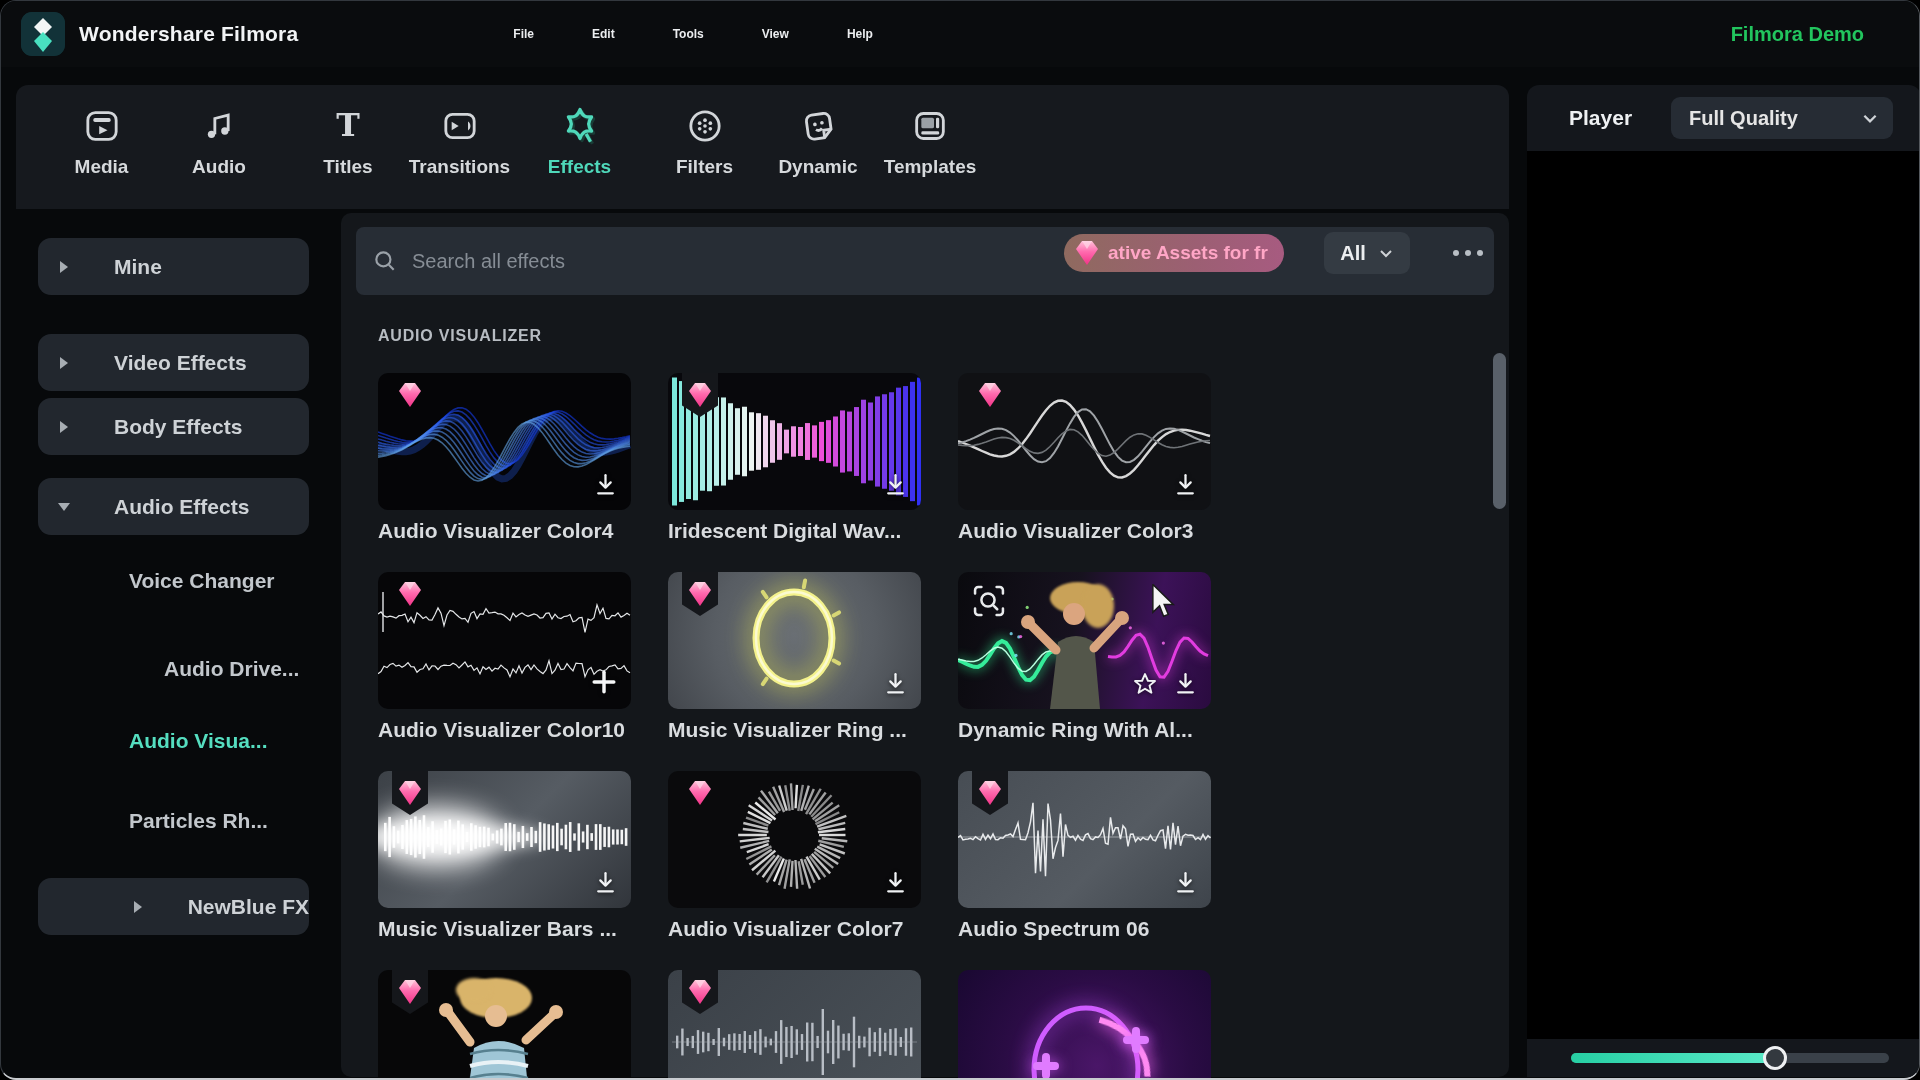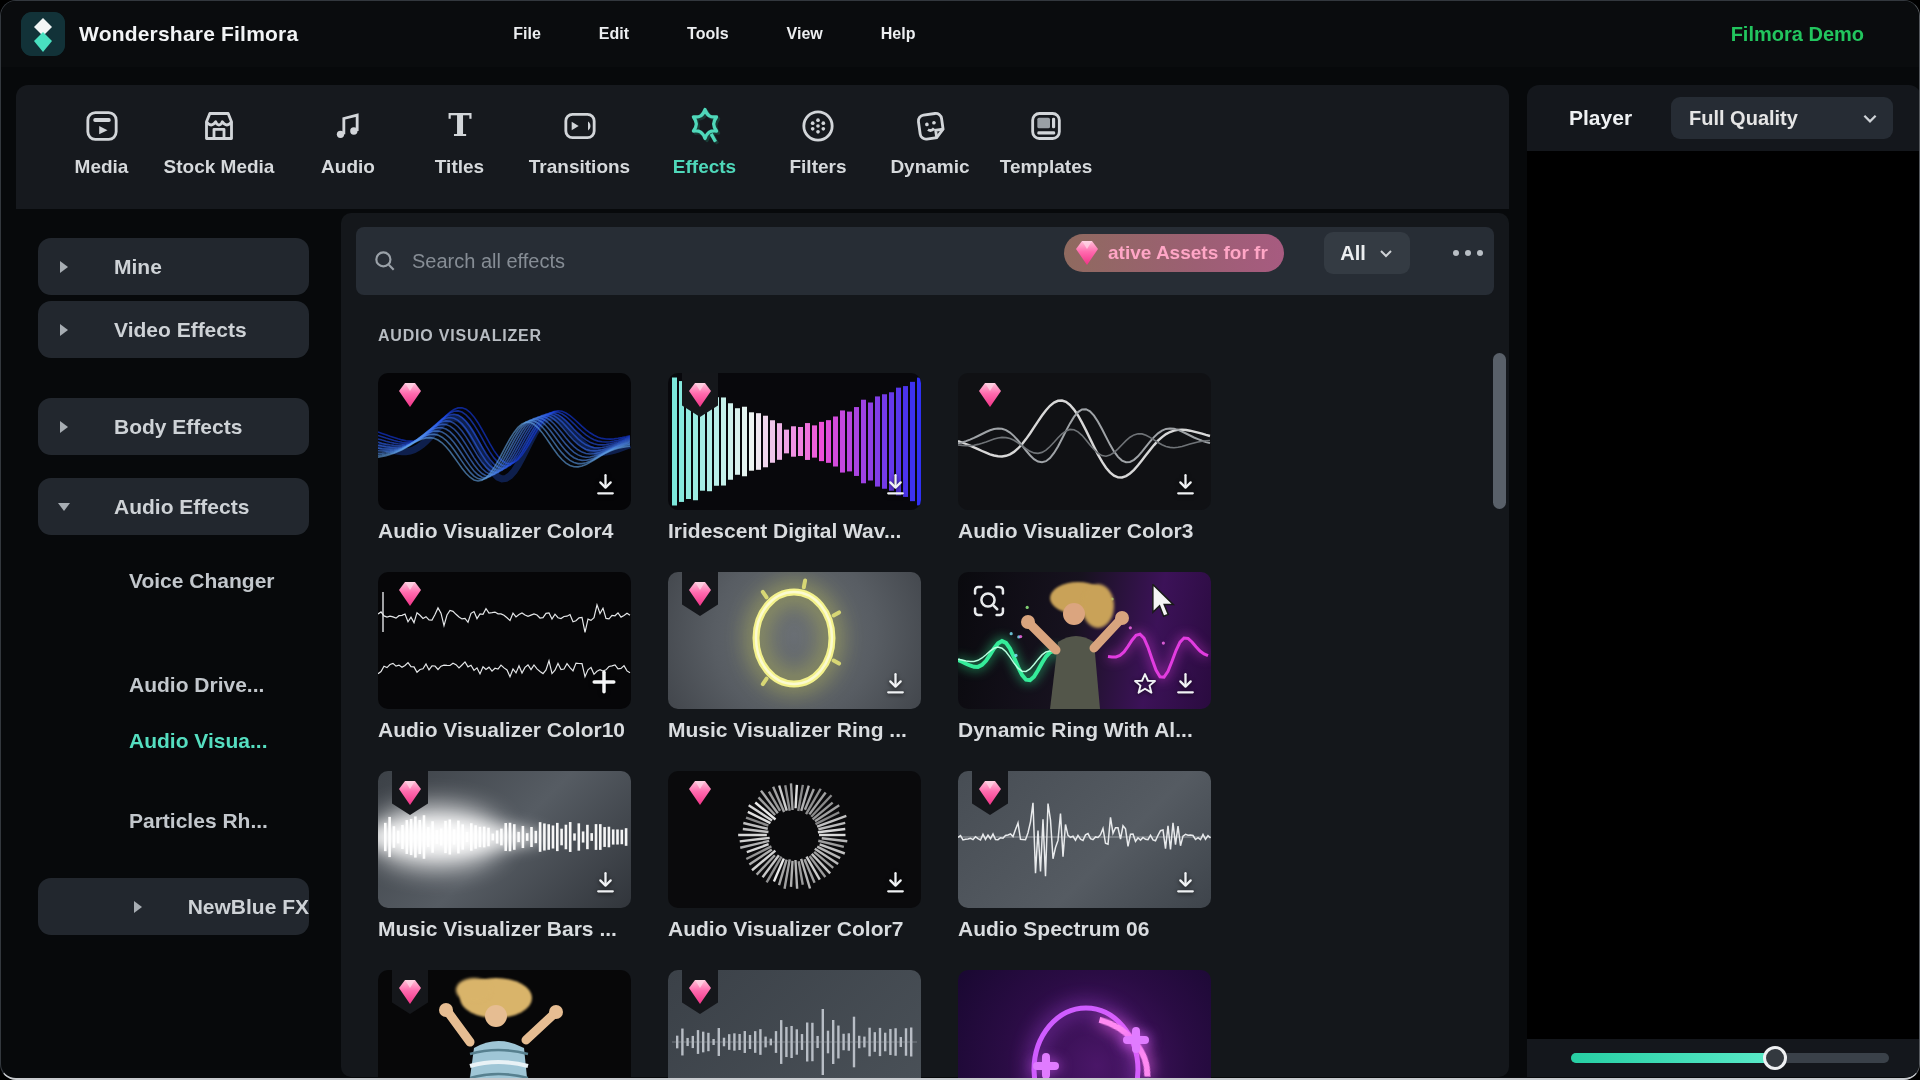--- a/index.html
+++ b/index.html
@@ -5,21 +5,21 @@
   html,body{width:1920px;height:1080px;margin:0;background:#000;overflow:hidden;
     font-family:"Liberation Sans",sans-serif;-webkit-font-smoothing:antialiased;}
   .window{position:absolute;inset:0;background:#07090b;border-radius:16px;overflow:hidden;
     border:1px solid #33383e;border-bottom:2px solid #c9ccd0;border-right-color:#55595e;}
   
   .topbar{position:absolute;left:0;top:0;width:100%;height:66px;background:#0a0c0e;display:flex;align-items:center;}
   .logo{width:44px;height:44px;border-radius:11px;margin-left:20px;position:relative;flex:0 0 auto;
     background:linear-gradient(135deg,#11343a,#0e2f33);display:flex;align-items:center;justify-content:center;overflow:hidden;}
   .apptitle{color:#f2f4f6;font-size:21px;font-weight:700;margin-left:14px;letter-spacing:.2px;}
   .menus{display:flex;gap:58px;margin-left:215px;}
-  .menu-item{color:#eceef0;font-size:16px;font-weight:700;cursor:default;}
+  .menu-item{color:#eceef0;font-size:12px;font-weight:700;cursor:default;}
   .topbar-right{position:absolute;right:55px;color:#22c55e;font-size:20px;font-weight:700;}
   
   .tabbar{position:absolute;left:15px;top:84px;width:1493px;height:124px;background:#16191e;border-radius:12px 12px 0 0;}
   .tabs{display:flex;gap:0;padding:18px 0 0 38px;}
   .tab{display:flex;flex-direction:column;align-items:center;gap:7px;min-width:118px;cursor:pointer;}
   .tab:nth-child(1){min-width:95px}.tab:nth-child(2){min-width:140px}.tab:nth-child(3){min-width:118px}
   .tab:nth-child(4){min-width:105px}.tab:nth-child(5){min-width:135px}.tab:nth-child(6){min-width:115px}
   .tab:nth-child(7){min-width:112px}.tab:nth-child(8){min-width:112px}.tab:nth-child(9){min-width:120px}
   .tab .ticon{height:46px;display:flex;align-items:center;justify-content:center;}
   .tab .tlabel{font-size:19px;color:#d6d9dc;font-weight:600;}
@@ -106,30 +106,20 @@
           <svg width="40" height="40" viewBox="0 0 24 24" fill="none" stroke="#d2d5d9" stroke-width="1.7">
             <rect x="3.5" y="4" width="17" height="16" rx="4.5"></rect>
             <rect x="6.8" y="7.2" width="10.4" height="2.4" rx="1" fill="#d2d5d9" stroke="none"></rect>
             <polygon points="10.3,12 15.3,14.5 10.3,17" fill="#d2d5d9" stroke="none"></polygon>
           </svg>
         </span>
         <span class="tlabel">Media</span>
       </div>
       <div class="tab">
         <span class="ticon">
-          <svg width="40" height="40" viewBox="0 0 24 24" fill="none" stroke="#d2d5d9" stroke-width="1.7" stroke-linejoin="round">
-            <path d="M4.5 9.5 L6.5 4.5 H17.5 L19.5 9.5 V19.5 H4.5 Z"></path>
-            <path d="M4.5 9.5 C6 12 8.5 12 10 9.5 C11 12 13 12 14 9.5 C15.5 12 18 12 19.5 9.5"></path>
-            <path d="M9 19.5 V14 H15 V19.5"></path>
-          </svg>
-        </span>
-        <span class="tlabel">Stock Media</span>
-      </div>
-      <div class="tab">
-        <span class="ticon">
           <svg width="40" height="40" viewBox="0 0 24 24" fill="none" stroke="#d2d5d9" stroke-width="1.7">
             <path d="M9.5 17 V7.5 L17.5 5.5 V15"></path>
             <circle cx="7.5" cy="17" r="2.2" fill="#d2d5d9" stroke="none"></circle>
             <circle cx="15.5" cy="15" r="2.2" fill="#d2d5d9" stroke="none"></circle>
           </svg>
         </span>
         <span class="tlabel">Audio</span>
       </div>
       <div class="tab">
         <span class="ticon">
@@ -202,40 +192,40 @@
       </div>
     </div>
   </div>
 
   <div class="side-pill" style="top:237px;">
     <span class="arr">
         <span class="tri-r"></span>
       </span>
     <span class="plabel">Mine</span>
   </div>
-  <div class="side-pill" style="top:300px;">
+  <div class="side-pill" style="top:333px;">
     <span class="arr">
         <span class="tri-r"></span>
       </span>
     <span class="plabel">Video Effects</span>
   </div>
   <div class="side-pill" style="top:397px;">
     <span class="arr">
         <span class="tri-r"></span>
       </span>
     <span class="plabel">Body Effects</span>
   </div>
   <div class="side-pill" style="top:477px;">
     <span class="arr">
         <span class="tri-d"></span>
       </span>
     <span class="plabel">Audio Effects</span>
   </div>
   <div class="side-sub" style="top:568px;">Voice Changer</div>
-  <div class="side-sub" style="top:672px;">Audio Drive...</div>
+  <div class="side-sub" style="top:656px;margin-left:35px;">Audio Drive...</div>
   <div class="side-sub selected" style="top:728px;">Audio Visua...</div>
   <div class="side-sub" style="top:808px;">Particles Rh...</div>
   <div class="side-pill" style="top:877px;justify-content:flex-end;">
     <span class="arr">
         <span class="tri-r"></span>
       </span>
     <span class="plabel">NewBlue FX</span>
   </div>
 
   <div class="grid-panel">

